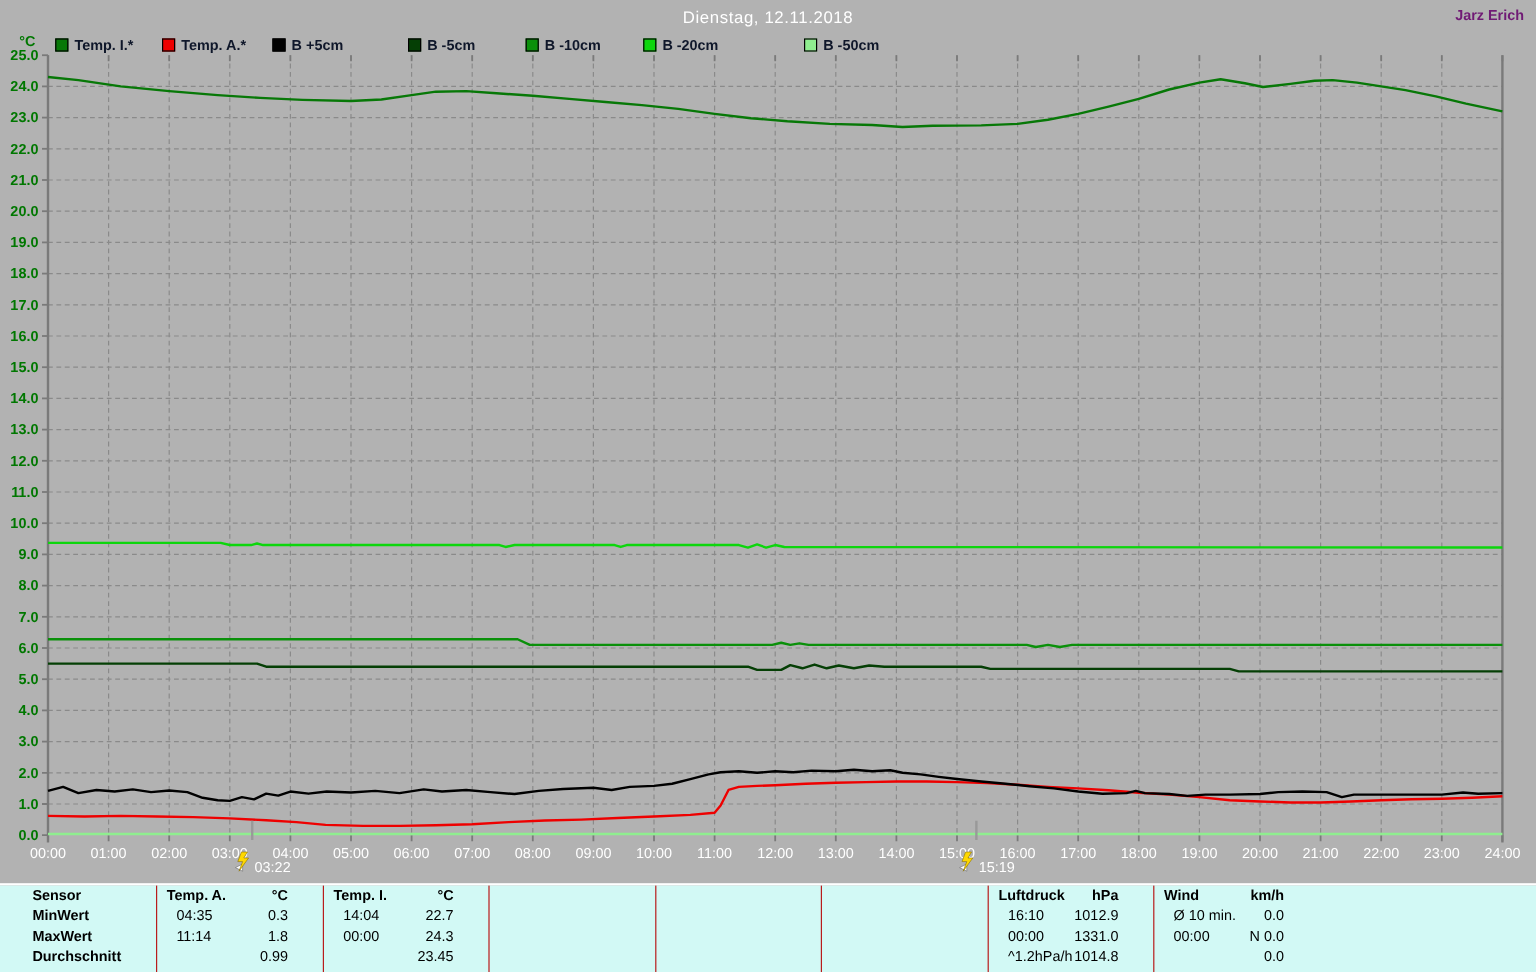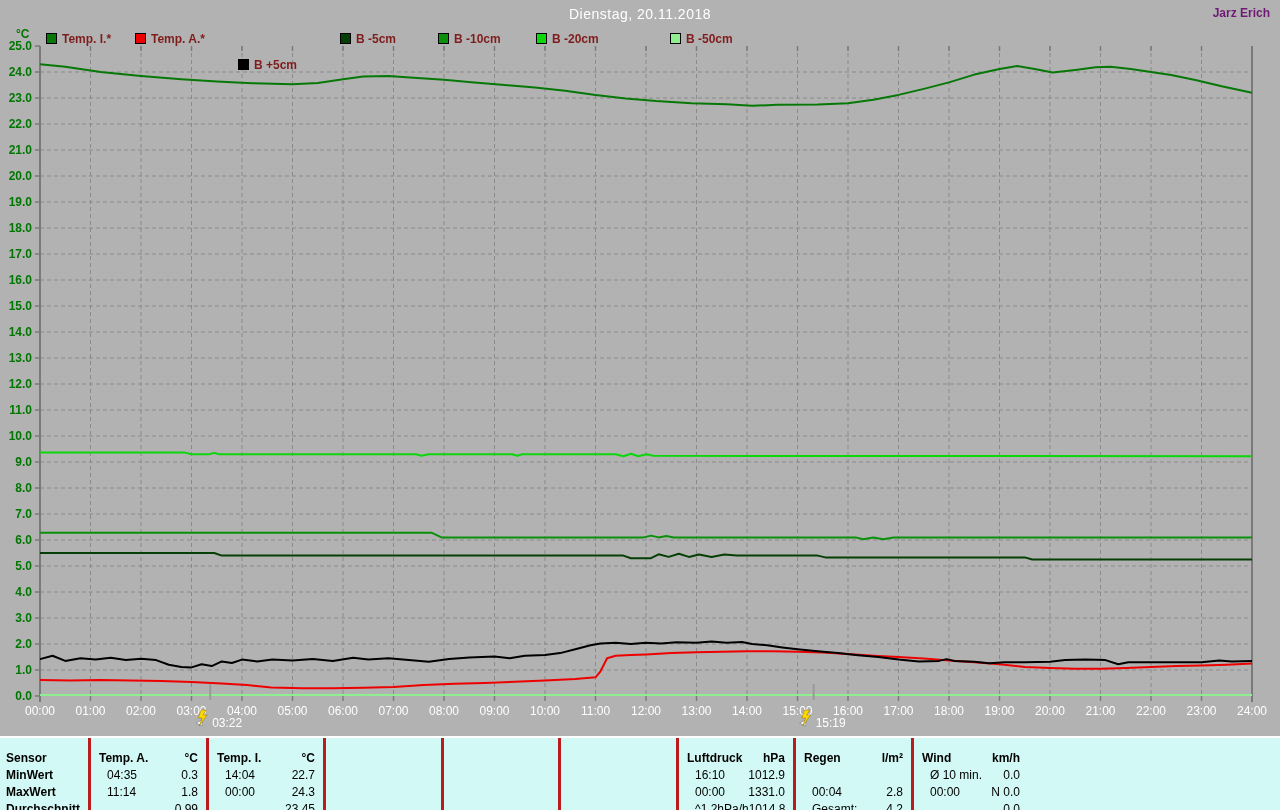--- a/index.html
+++ b/index.html
@@ -5,27 +5,27 @@
   html,body{margin:0;padding:0;background:#b2b2b2;width:1280px;height:810px;overflow:hidden;
             font-family:"Liberation Sans", sans-serif;}
   #app{position:relative;width:1280px;height:810px;background:#b2b2b2;}
   #title{position:absolute;top:6px;left:0;width:1280px;text-align:center;color:#ffffff;
          font-size:14px;letter-spacing:0.5px;}
   #user{position:absolute;top:6px;right:10px;color:#701a75;font-size:12px;font-weight:bold;}
   #yunit{position:absolute;top:27px;left:16px;color:#007700;font-size:12px;font-weight:bold;}
   #legend{position:absolute;top:29px;left:0;height:14px;}
   .legend-item{position:absolute;top:0;height:12px;white-space:nowrap;}
   .swatch{display:inline-block;width:9px;height:9px;border:1px solid #000;vertical-align:-1px;margin-right:5px;}
-  .legend-label{color:#7f1d1d;font-size:12px;font-weight:bold;}
+  .legend-label{color:#0f172a;font-size:12px;font-weight:bold;}
   #chart{position:absolute;top:0;left:0;}
   #divider{position:absolute;top:736px;left:0;width:1280px;height:2px;background:#ffffff;}
   #stats{position:absolute;top:738px;left:0;width:1280px;height:72px;background:#d2f9f5;
          display:flex;flex-direction:row;font-size:12px;color:#000;}
-  .s-col{box-sizing:border-box;padding-top:12px;}
-  .s-col.bordered{border-left:3px solid #b91c1c;}
+  .s-col{box-sizing:border-box;padding-top:0;margin-left:21px;}
+  .s-col.bordered{border-left:1px solid #b91c1c;}
   .s-row{height:17px;line-height:17px;display:flex;justify-content:space-between;white-space:nowrap;overflow:hidden;}
   .s-name,.s-unit,.s-rowlabel{font-weight:bold;}
   .s-name{padding-left:8px;}
   .s-unit{padding-right:8px;}
   .s-rowlabel{padding-left:6px;}
   .s-time{padding-left:16px;}
   .s-val{padding-right:8px;}
 </style>
 </head>
 <body>
@@ -221,27 +221,27 @@
         <polygon points="201.185,710 206.185,710 203.185,715 207.185,715 199.185,726 202.185,718 198.185,718" fill="#ffd800" stroke="#8a7000" stroke-width="0.5"></polygon>
         <text x="212.185" y="727" text-anchor="start" fill="#ffffff" font-family="Liberation Sans, sans-serif" font-size="12px">03:22</text>
       </g>
       <g>
         <line x1="813.66" y1="684" x2="813.66" y2="700" stroke="#999999" stroke-width="2"></line>
         <polygon points="799.66,723 805.66,720 805.66,726" fill="#ffffff" stroke="#666666" stroke-width="0.5"></polygon>
         <polygon points="804.66,710 809.66,710 806.66,715 810.66,715 802.66,726 805.66,718 801.66,718" fill="#ffd800" stroke="#8a7000" stroke-width="0.5"></polygon>
         <text x="815.66" y="727" text-anchor="start" fill="#ffffff" font-family="Liberation Sans, sans-serif" font-size="12px">15:19</text>
       </g>
     </svg>
-  <div id="title">Dienstag, 20.11.2018</div>
+  <div id="title">Dienstag, 12.11.2018</div>
   <div id="user">Jarz Erich</div>
   <div id="yunit">°C</div>
   <div id="legend">
       <span class="legend-item" style="left: 46px;"><span class="swatch" style="background: rgb(7, 120, 7);"></span><span class="legend-label">Temp. I.*</span></span>
       <span class="legend-item" style="left: 135px;"><span class="swatch" style="background: rgb(238, 0, 0);"></span><span class="legend-label">Temp. A.*</span></span>
-      <span class="legend-item" style="left: 238px; margin-top: 26px;"><span class="swatch" style="background: rgb(0, 0, 0);"></span><span class="legend-label">B +5cm</span></span>
+      <span class="legend-item" style="left: 227px;"><span class="swatch" style="background: rgb(0, 0, 0);"></span><span class="legend-label">B +5cm</span></span>
       <span class="legend-item" style="left: 340px;"><span class="swatch" style="background: rgb(5, 63, 5);"></span><span class="legend-label">B -5cm</span></span>
       <span class="legend-item" style="left: 438px;"><span class="swatch" style="background: rgb(10, 144, 10);"></span><span class="legend-label">B -10cm</span></span>
       <span class="legend-item" style="left: 536px;"><span class="swatch" style="background: rgb(12, 214, 12);"></span><span class="legend-label">B -20cm</span></span>
       <span class="legend-item" style="left: 634px; padding-left: 36px;"><span class="swatch" style="background: rgb(143, 238, 143);"></span><span class="legend-label">B -50cm</span></span>
     </div>
   <div id="divider"></div>
   <div id="stats">
       <div class="s-col" style="width: 88px;">
         <div class="s-row">
           <span class="s-rowlabel">Sensor</span>
@@ -357,38 +357,20 @@
         </div>
         <div class="s-row">
           <span class="s-time">00:00</span>
           <span class="s-val">1331.0</span>
         </div>
         <div class="s-row">
           <span class="s-time">^1.2hPa/h</span>
           <span class="s-val">1014.8</span>
         </div>
       </div>
-      <div class="s-col bordered" style="width: 118px;">
-        <div class="s-row">
-          <span class="s-name">Regen</span>
-          <span class="s-unit">l/m²</span>
-        </div>
-        <div class="s-row">
-          <span class="s-time"></span>
-          <span class="s-val"></span>
-        </div>
-        <div class="s-row">
-          <span class="s-time">00:04</span>
-          <span class="s-val">2.8</span>
-        </div>
-        <div class="s-row">
-          <span class="s-time">Gesamt:</span>
-          <span class="s-val">4.2</span>
-        </div>
-      </div>
       <div class="s-col bordered" style="width: 117px;">
         <div class="s-row">
           <span class="s-name">Wind</span>
           <span class="s-unit">km/h</span>
         </div>
         <div class="s-row">
           <span class="s-time">Ø 10 min.</span>
           <span class="s-val">0.0</span>
         </div>
         <div class="s-row">

